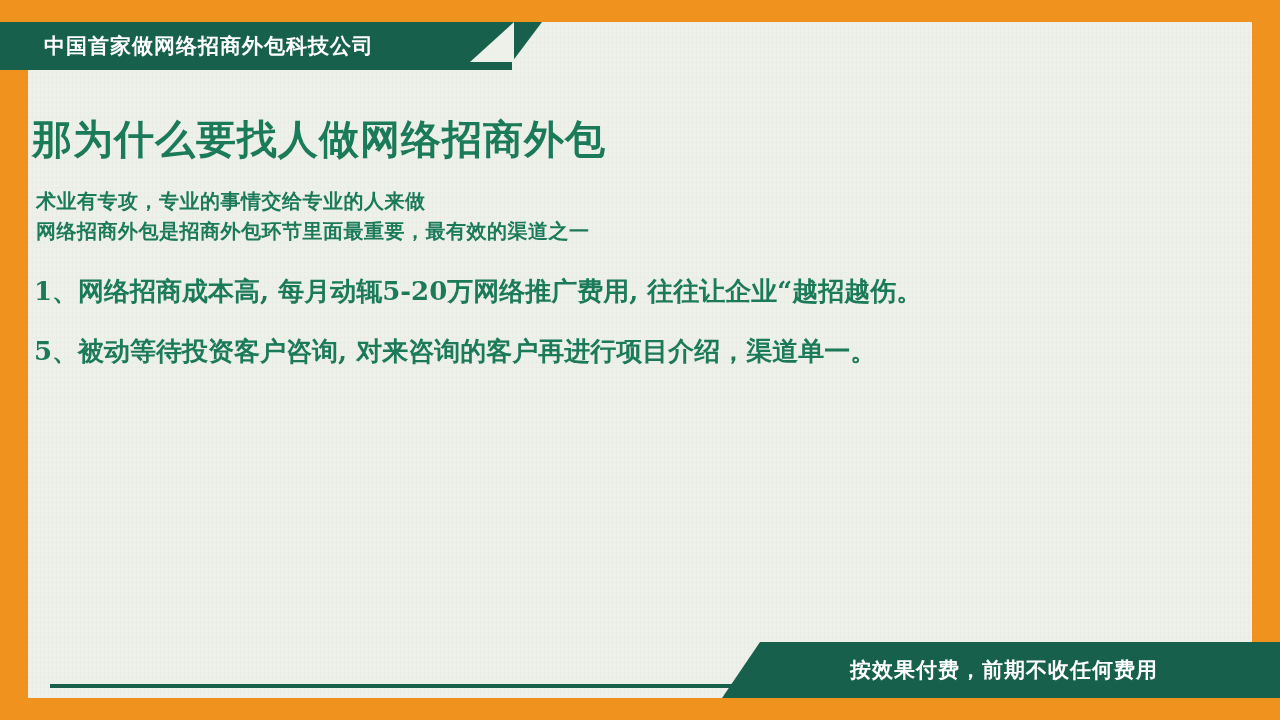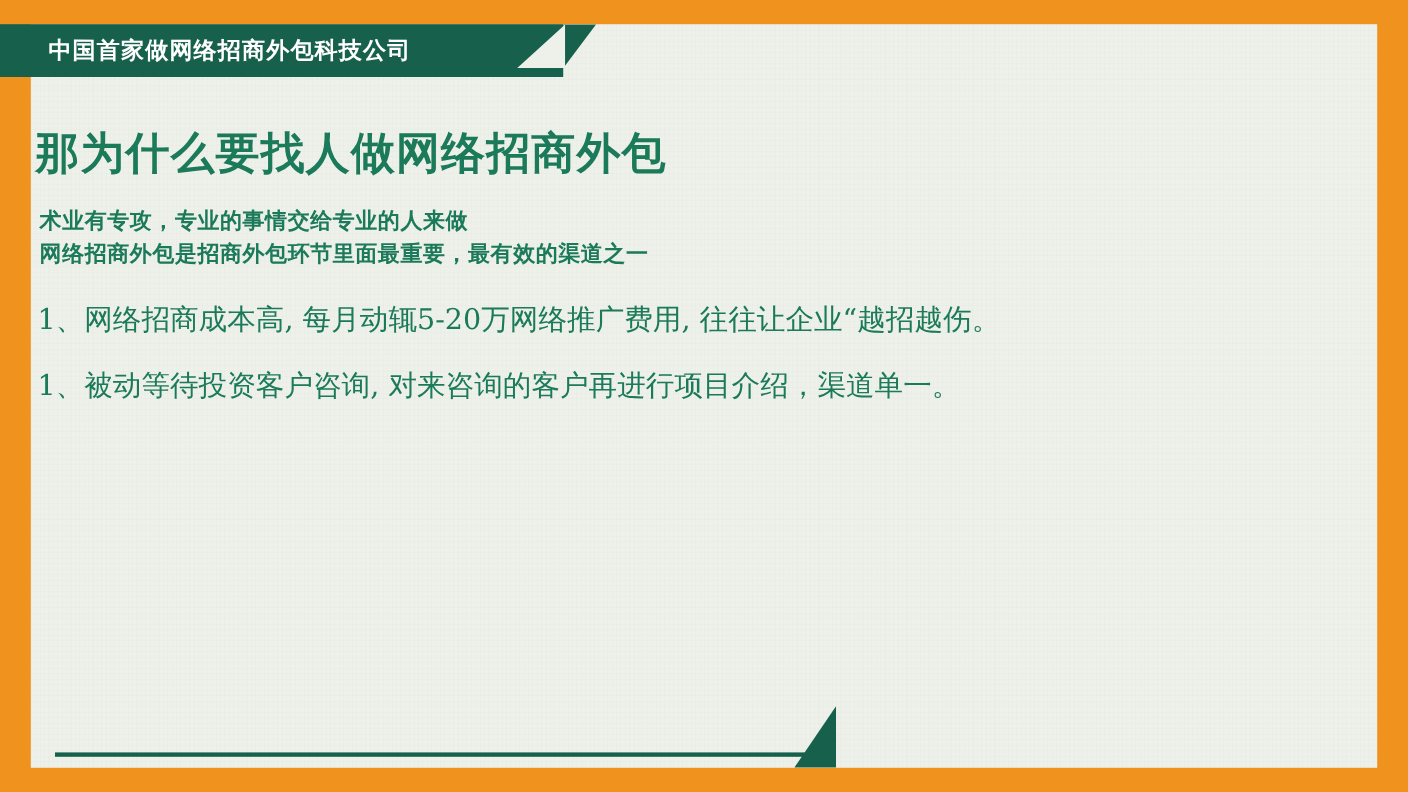--- a/index.html
+++ b/index.html
@@ -165,20 +165,21 @@
     left: 34px;
     top: 272px;
     width: 1150px;
     font-family: "DejaVu Serif", "Liberation Serif", serif;
     font-size: 26px;
     color: #1B7A5A;
     line-height: 38px;
   }
   .bullet {
     margin-bottom: 22px;
+    font-weight: bold;
   }
   .bullet:last-child { margin-bottom: 0; }
 </style>
 </head>
 <body>
 
 <div class="slide">
 
   <div class="panel"></div>
 
@@ -186,27 +187,30 @@
 
     <div class="headline">那为什么要找人做网络招商外包</div>
 
     <div class="subhead">
       <div>术业有专攻，专业的事情交给专业的人来做</div>
       <div>网络招商外包是招商外包环节里面最重要，最有效的渠道之一</div>
     </div>
 
     <div class="bullets">
       <div class="bullet">1、网络招商成本高, 每月动辄5-20万网络推广费用, 往往让企业“越招越伤。</div>
-      <div class="bullet">1、被动等待投资客户咨询, 对来咨询的客户再进行项目介绍，渠道单一。</div>
+      <div class="bullet">5、被动等待投资客户咨询, 对来咨询的客户再进行项目介绍，渠道单一。</div>
     </div>
 
   </div>
 
   <div class="top-ribbon">
     <span class="top-ribbon-label">中国首家做网络招商外包科技公司</span>
   </div>
   <div class="ribbon-notch"></div>
   <div class="ribbon-tail"></div>
 
   <div class="bottom-rule"></div>
   <div class="bottom-tail"></div>
+  <div class="bottom-ribbon">
+    <span class="bottom-ribbon-label">按效果付费，前期不收任何费用</span>
+  </div>
 
 </div>
 
 </body></html>

